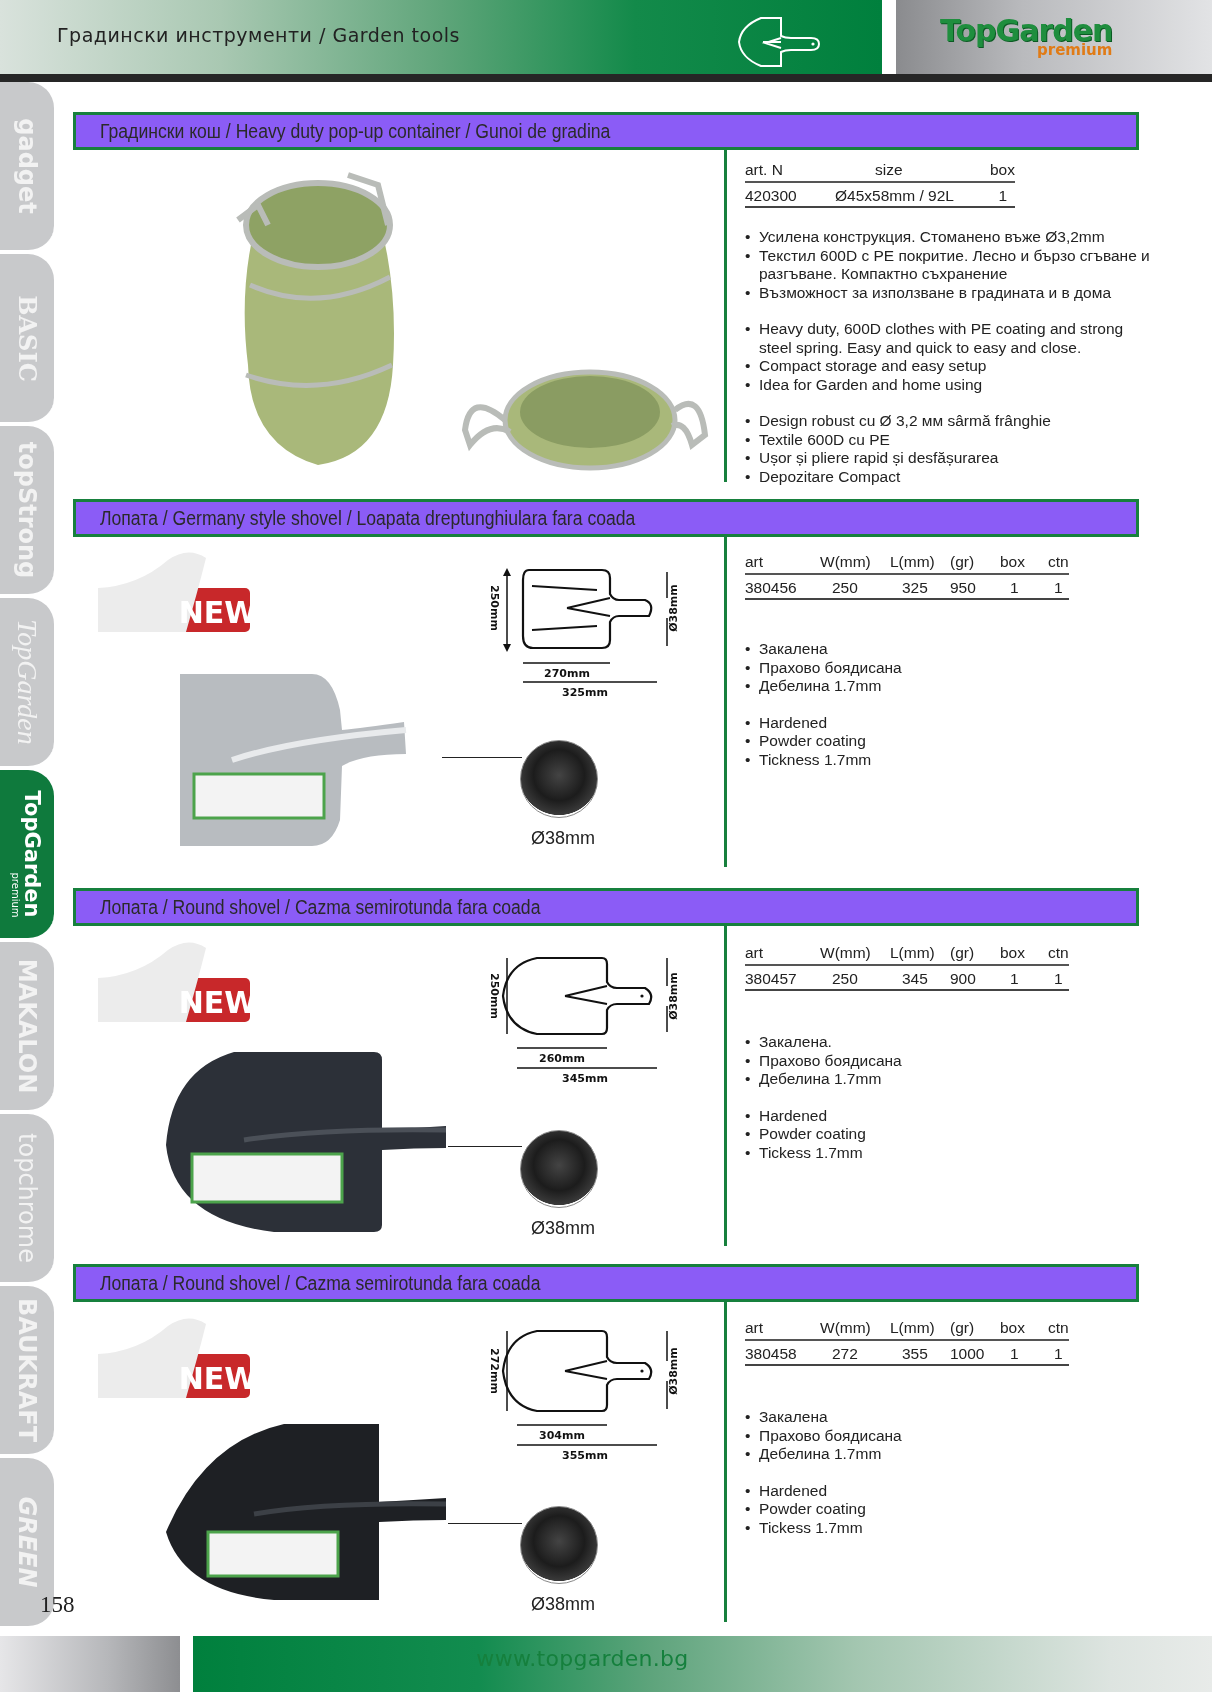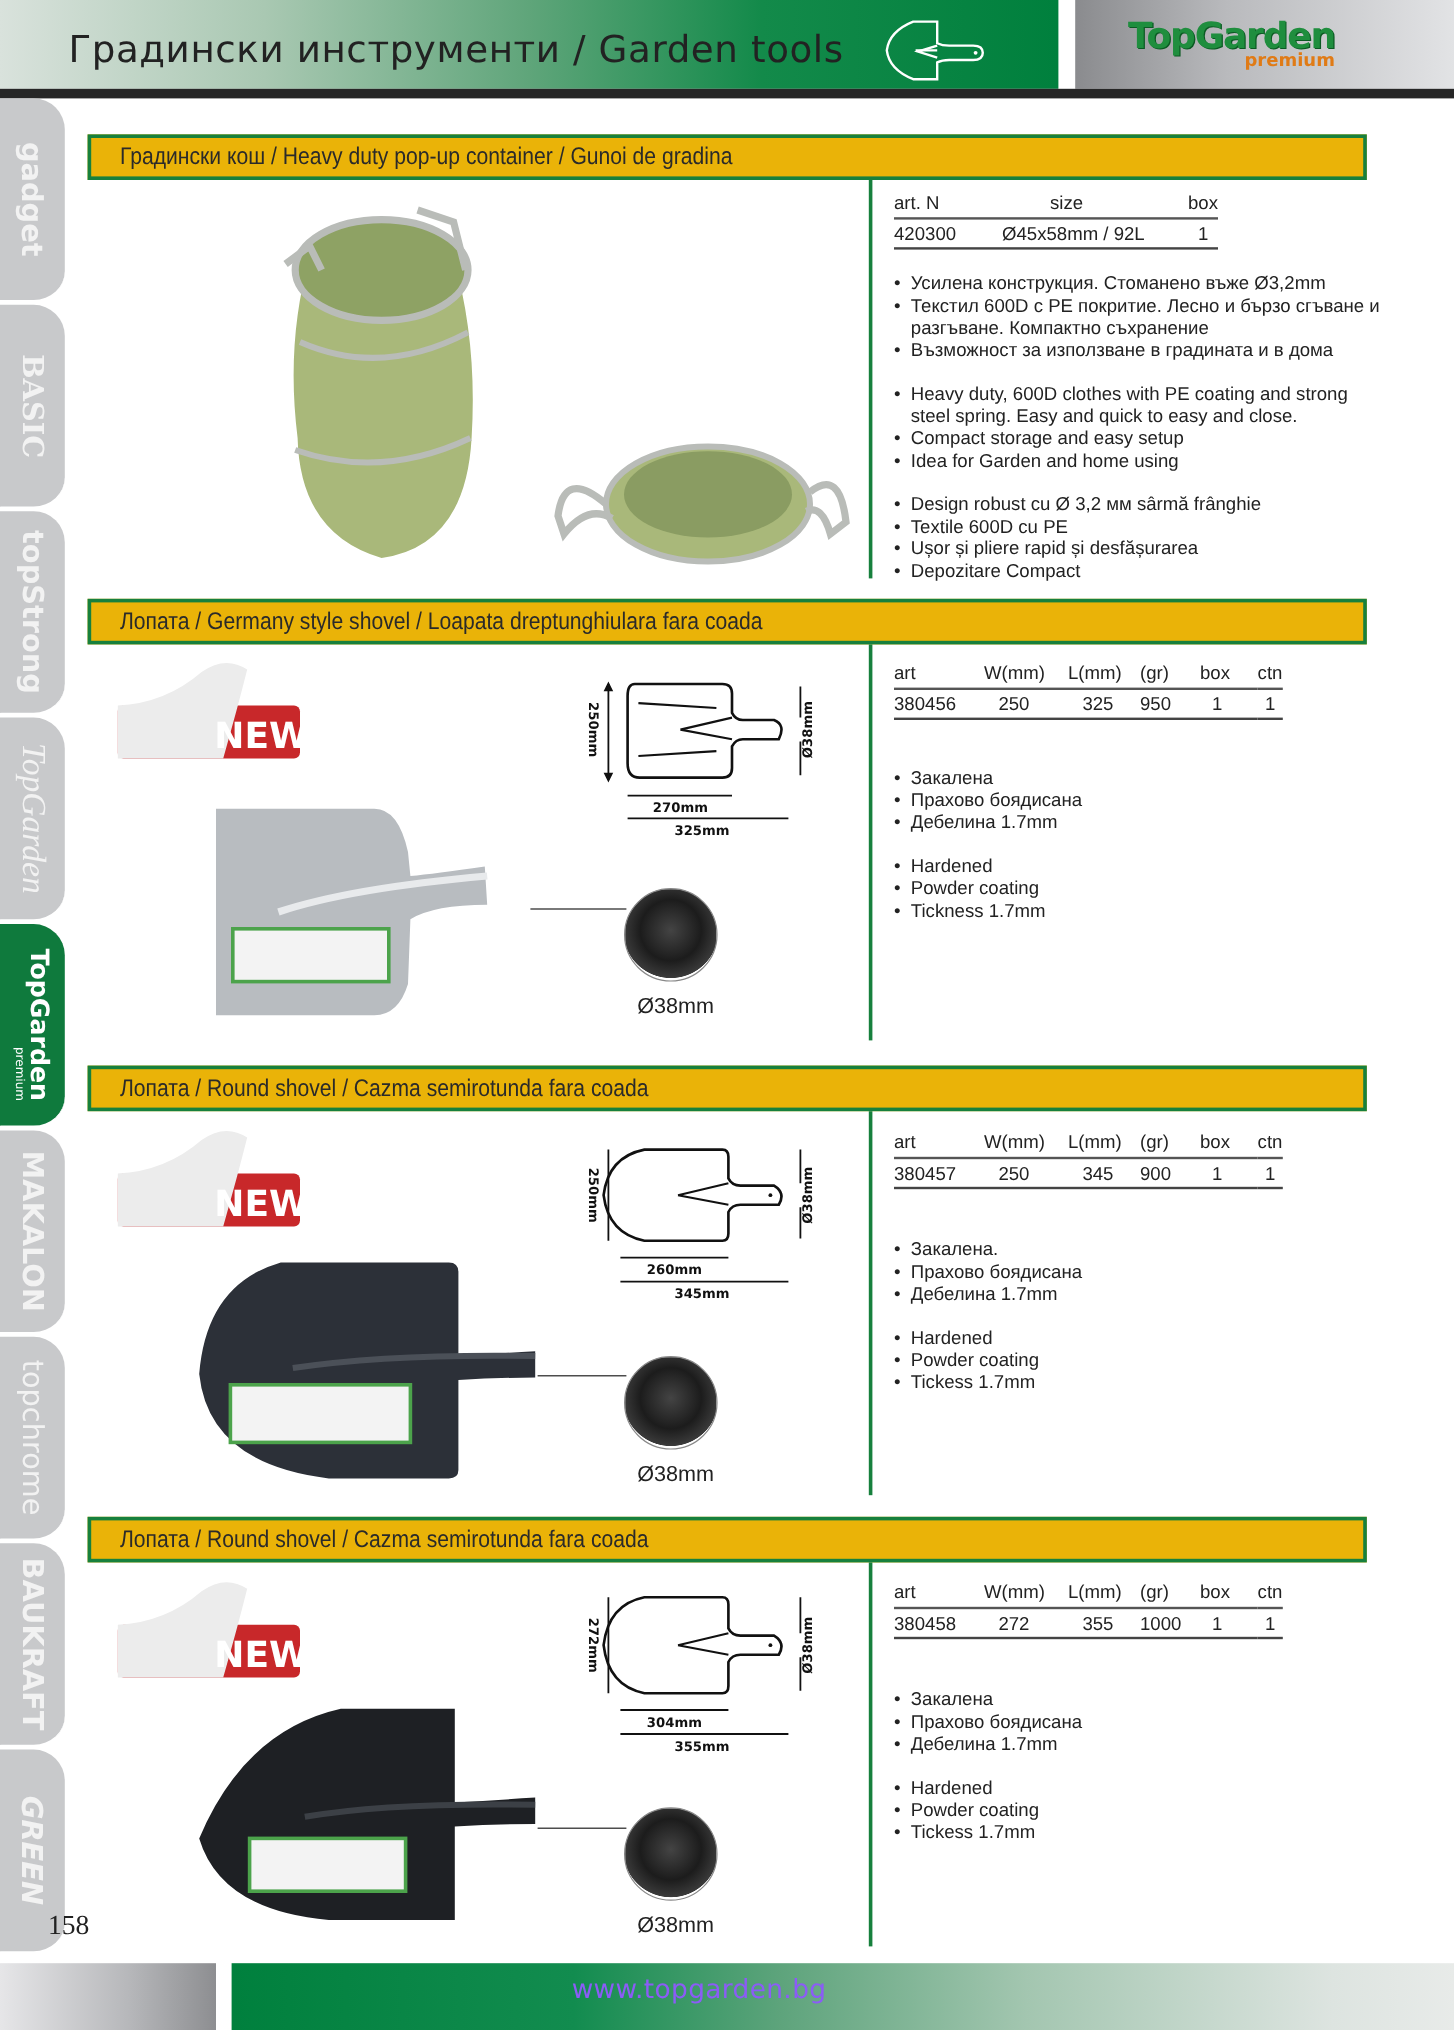--- a/index.html
+++ b/index.html
@@ -4,39 +4,39 @@
 <style>
   * { box-sizing: border-box; margin: 0; padding: 0; }
   body { width: 1212px; height: 1692px; background: #ffffff; position: relative; overflow: hidden; font-family: "Liberation Sans", sans-serif; color: #1a1a1a; }
 
   
   .topbar { position: absolute; left: 0; top: 0; width: 1212px; height: 74px; }
   .topbar-green { position: absolute; left: 0; top: 0; width: 882px; height: 74px;
     background: linear-gradient(90deg, #d9e2dc 0%, #a9c8b2 25%, #5fa57a 50%, #138a4a 72%, #00803d 100%); }
   .topbar-gray { position: absolute; left: 896px; top: 0; width: 316px; height: 74px;
     background: linear-gradient(90deg, #8a8b8e 0%, #b9babd 40%, #e2e3e5 100%); }
-  .topbar-title { position: absolute; left: 57px; top: 24px; font-family: "DejaVu Sans", sans-serif; font-size: 31px; color: #222; letter-spacing: 0.5px; }
+  .topbar-title { position: absolute; left: 57px; top: 24px; font-family: "DejaVu Sans", sans-serif; font-size: 19px; color: #222; letter-spacing: 0.5px; }
   .header-shovel { position: absolute; left: 733px; top: 14px; width: 110px; height: 56px; }
   .brand-logo { position: absolute; left: 940px; top: 16px; }
   .brand-top { font-family: "DejaVu Sans", sans-serif; font-weight: bold; font-size: 30px; color: #1f8e3e; letter-spacing: -1px; line-height: 30px; text-shadow: 1px 1px 0 #0b5a23; }
   .brand-sub { font-family: "DejaVu Sans", sans-serif; font-weight: bold; font-size: 15px; color: #e07b16; text-align: right; margin-top: -4px; line-height: 16px; }
   .topbar-rule { position: absolute; left: 0; top: 74px; width: 1212px; height: 8px; background: #262626; }
 
   
   .sidetabs { position: absolute; left: 0; top: 82px; width: 54px; height: 1558px; }
   .tab { position: absolute; left: 0; width: 54px; height: 170px; background: #c8c9cb; border-radius: 0 26px 26px 0; border-bottom: 2px solid #fff;
     display: flex; align-items: center; justify-content: center; }
   .tab.active { background: #0f7a3d; }
   .tab-label { transform: rotate(90deg); white-space: nowrap; font-family: "DejaVu Sans", sans-serif; font-weight: bold; font-size: 24px; color: #f2f2f2; letter-spacing: 0px; }
   .tab.active .tab-label { color: #ffffff; }
   .tab-label small { display: block; font-size: 10px; font-weight: normal; text-align: right; line-height: 10px; }
   .tab-label.serif { font-family: "Liberation Serif", serif; font-style: italic; font-weight: normal; font-size: 28px; }
 
   
-  .section-header { position: absolute; left: 73px; width: 1066px; height: 38px; background: #eab308; border: 3px solid #17803d;
+  .section-header { position: absolute; left: 73px; width: 1066px; height: 38px; background: #8b5cf6; border: 3px solid #17803d;
     font-family: "Liberation Sans Narrow", "Liberation Sans", sans-serif; font-size: 20px; color: #2a2a2a; padding-left: 24px; line-height: 32px; transform-origin: left; }
   .section-header span { display: inline-block; transform: scaleX(0.88); transform-origin: left; }
   .vline { position: absolute; left: 724px; width: 3px; background: #17803d; }
 
   .spec { position: absolute; left: 745px; font-size: 15.5px; color: #222; }
   .spec-table { border-collapse: collapse; }
   .spec-table th { font-weight: normal; text-align: left; padding: 0 0 2px 0; border-bottom: 2px solid #555; height: 22px; }
   .spec-table td { padding: 4px 0 1px 0; border-bottom: 2px solid #444; height: 24px; }
   .bullets { list-style: none; margin-top: 22px; }
   .bullets li { position: relative; padding-left: 14px; line-height: 18.5px; }
@@ -49,21 +49,21 @@
   .diag { position: absolute; width: 230px; height: 145px; }
   .socket { position: absolute; width: 78px; height: 78px; border-radius: 50%; border: 1px solid #888; background: radial-gradient(circle at 50% 45%, #444 0%, #1c1c1c 45%, #3a3a3a 70%, #ffffff 71%); }
   .socket-label { position: absolute; font-size: 18px; color: #222; }
   .pointer-line { position: absolute; height: 1px; background: #222; }
 
   
   .footer-left { position: absolute; left: 0; top: 1636px; width: 180px; height: 56px; background: linear-gradient(90deg, #e6e6e8 0%, #b6b7ba 60%, #8d8e91 100%); }
   .page-number { position: absolute; left: 40px; top: 1592px; font-family: "Liberation Serif", serif; font-size: 23px; color: #222; }
   .footer-green { position: absolute; left: 193px; top: 1636px; width: 1019px; height: 56px;
     background: linear-gradient(90deg, #00803d 0%, #128c4f 28%, #5ea47c 45%, #a3c6b0 65%, #dde4e0 90%, #e8ebe9 100%); }
-  .footer-url { position: absolute; left: 0; top: 1646px; width: 972px; padding-left: 193px; text-align: center; font-family: "DejaVu Sans", sans-serif; font-size: 22px; color: #8b5cf6; letter-spacing: 0.3px; }
+  .footer-url { position: absolute; left: 0; top: 1646px; width: 972px; padding-left: 193px; text-align: center; font-family: "DejaVu Sans", sans-serif; font-size: 22px; color: #15803d; letter-spacing: 0.3px; }
 </style>
 </head>
 <body>
 
 <div class="topbar">
   <div class="topbar-green"></div>
   <div class="topbar-title">Градински инструменти / Garden tools</div>
   <svg class="header-shovel" viewBox="0 0 110 56">
     <path d="M28 4 H48 V22 Q52 24 58 24 H78 Q86 24 86 30 Q86 36 78 36 H58 Q52 36 48 38 V52 H28 Q8 44 6 28 Q8 12 28 4 Z M48 28 L30 28" fill="none" stroke="#fff" stroke-width="2"></path>
     <path d="M48 24 L32 29 L48 34" fill="none" stroke="#fff" stroke-width="2"></path>

